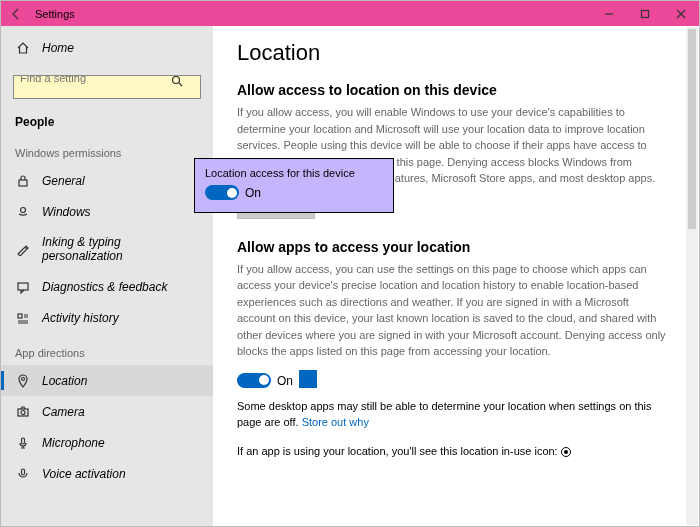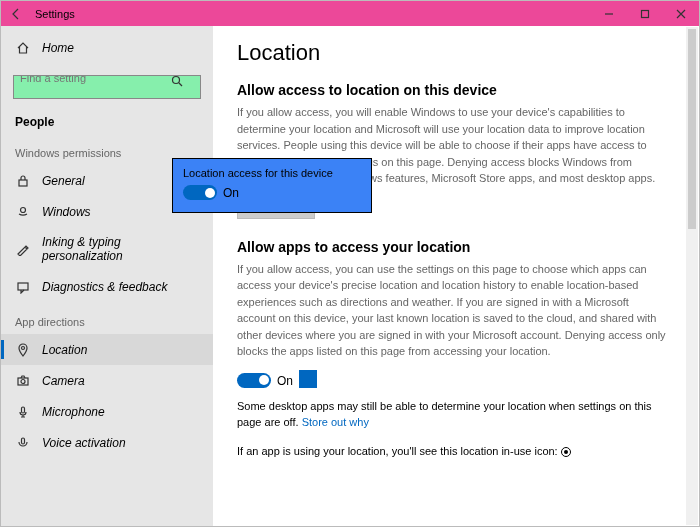--- a/index.html
+++ b/index.html
@@ -7,39 +7,39 @@
   .window { width: 700px; height: 527px; border: 1px solid #bbb; display: flex; flex-direction: column; position: relative; }
   .titlebar { height: 25px; display: flex; align-items: center; background: #ec4899; }
   .titlebar .back { width: 30px; display:flex; align-items:center; justify-content:center; }
   .titlebar .title { font-size: 11px; padding-left: 4px; flex: 0 0 auto; }
   .titlebar .spacer { flex: 1; }
   .titlebar .sysbtn { width: 36px; height: 25px; display:flex; align-items:center; justify-content:center; color:#333; }
   .body { flex:1; display:flex; overflow:hidden; }
   .sidebar { width: 212px; background: #e6e6e6; display:flex; flex-direction:column; padding: 6px 0 0 0; overflow:hidden; }
   .home-row { display:flex; align-items:center; padding: 6px 14px; gap:10px; }
   .search-wrap { padding: 8px 12px 10px 12px; }
-  .search { width:100%; height:24px; border:1px solid #888; background:#86efac; font-size:11px; padding:0 24px 18px 6px; position:relative; }
+  .search { width:100%; height:24px; border:1px solid #888; background:#fef9c3; font-size:11px; padding:0 24px 18px 6px; position:relative; }
   .search-row { position:relative; }
   .search-row .sicon { position:absolute; right:18px; top:4px; color:#555; }
   .cat { font-weight:600; font-size:12px; padding: 6px 14px 12px 14px; }
   .group-label { font-size:11px; color:#666; padding: 6px 14px 6px 14px; }
   .nav-item { display:flex; align-items:center; gap:12px; padding: 8px 14px; font-size:12px; cursor:default; position:relative;font-style:italic; }
   .nav-item.selected { background: #d8d8d8; }
   .nav-item.selected::before { content:""; position:absolute; left:0; top:6px; bottom:6px; width:3px; background:#0067c0; }
   .icon { width:15px; height:15px; display:inline-flex; align-items:center; justify-content:center; flex:0 0 15px; }
   .content { flex:1; padding: 14px 20px 10px 24px; overflow:hidden; color:#000; }
   h1 { font-size: 22px; font-weight:400; margin-bottom: 16px; }
   h2 { font-size: 14px; font-weight:600; margin: 4px 0 6px 0; }
   .desc { font-size:11px; color:#666; line-height:1.5; max-width: 430px; }
   .change-btn { margin: 8px 0 20px 0; width:78px; height:24px; background:#ccc; border:1px solid #bbb; font-size:11px; display:flex; align-items:center; justify-content:center; }
   .toggle-row { display:flex; align-items:flex-end; gap:6px; margin:10px 0 10px 0; }
   .toggle { width:34px; height:15px; border-radius:8px; background:#0067c0; position:relative; }
   .toggle::after { content:""; width:10px; height:10px; background:#fff; border-radius:50%; position:absolute; right:2px; top:2.5px; }
   .link { color:#0067c0; }
-  .overlay { position:absolute; left:172px; top:158px; width:200px; height:55px; background:#3b82f6; border:1.5px solid #000; padding:8px 10px; }
+  .overlay { position:absolute; left:194px; top:158px; width:200px; height:55px; background:#c4b5fd; border:1.5px solid #000; padding:8px 10px; }
   .overlay .t { font-size:11px; margin-bottom:6px; }
   .sq { width:18px; height:18px; background:#0067c0; display:inline-block; vertical-align:middle; margin-right:4px; }
   .inuse { display:inline-block; width:10px; height:10px; border:1px solid #000; border-radius:50%; position:relative; vertical-align:middle;}
   .inuse::after { content:""; width:4px; height:4px; background:#000; border-radius:50%; position:absolute; left:2px; top:2px;}
   .scrollbar { position:absolute; right:1px; top:26px; bottom:1px; width:12px; background:#f0f0f0; }
   .thumb { position:absolute; left:2px; right:2px; top:2px; height:200px; background:#ccc; }
   svg { stroke:#333; stroke-width:1.2; fill:none; }
 </style>
 </head>
 <body>
@@ -121,20 +121,29 @@
       </div>
       <div class="nav-item">
         <span class="icon">
             <svg width="14" height="14" viewBox="0 0 14 14">
               <rect x="2" y="3" width="10" height="7"></rect>
               <path d="M5 10 L5 13 L8 10"></path>
             </svg>
           </span>
         <span>Diagnostics &amp; feedback</span>
       </div>
+      <div class="nav-item">
+        <span class="icon">
+            <svg width="14" height="14" viewBox="0 0 14 14">
+              <rect x="2" y="3" width="4" height="4"></rect>
+              <path d="M8 4 H12 M8 6 H12 M2 10 H12 M2 12 H12"></path>
+            </svg>
+          </span>
+        <span>Activity history</span>
+      </div>
 
       <div class="group-label" style="margin-top:8px">App directions</div>
 
       <div class="nav-item selected">
         <span class="icon">
             <svg width="14" height="14" viewBox="0 0 14 14">
               <path d="M7 1 a4 4 0 0 1 4 4 c0 3 -4 8 -4 8 s-4 -5 -4 -8 a4 4 0 0 1 4 -4z"></path>
               <circle cx="7" cy="5" r="1.5"></circle>
             </svg>
           </span>

